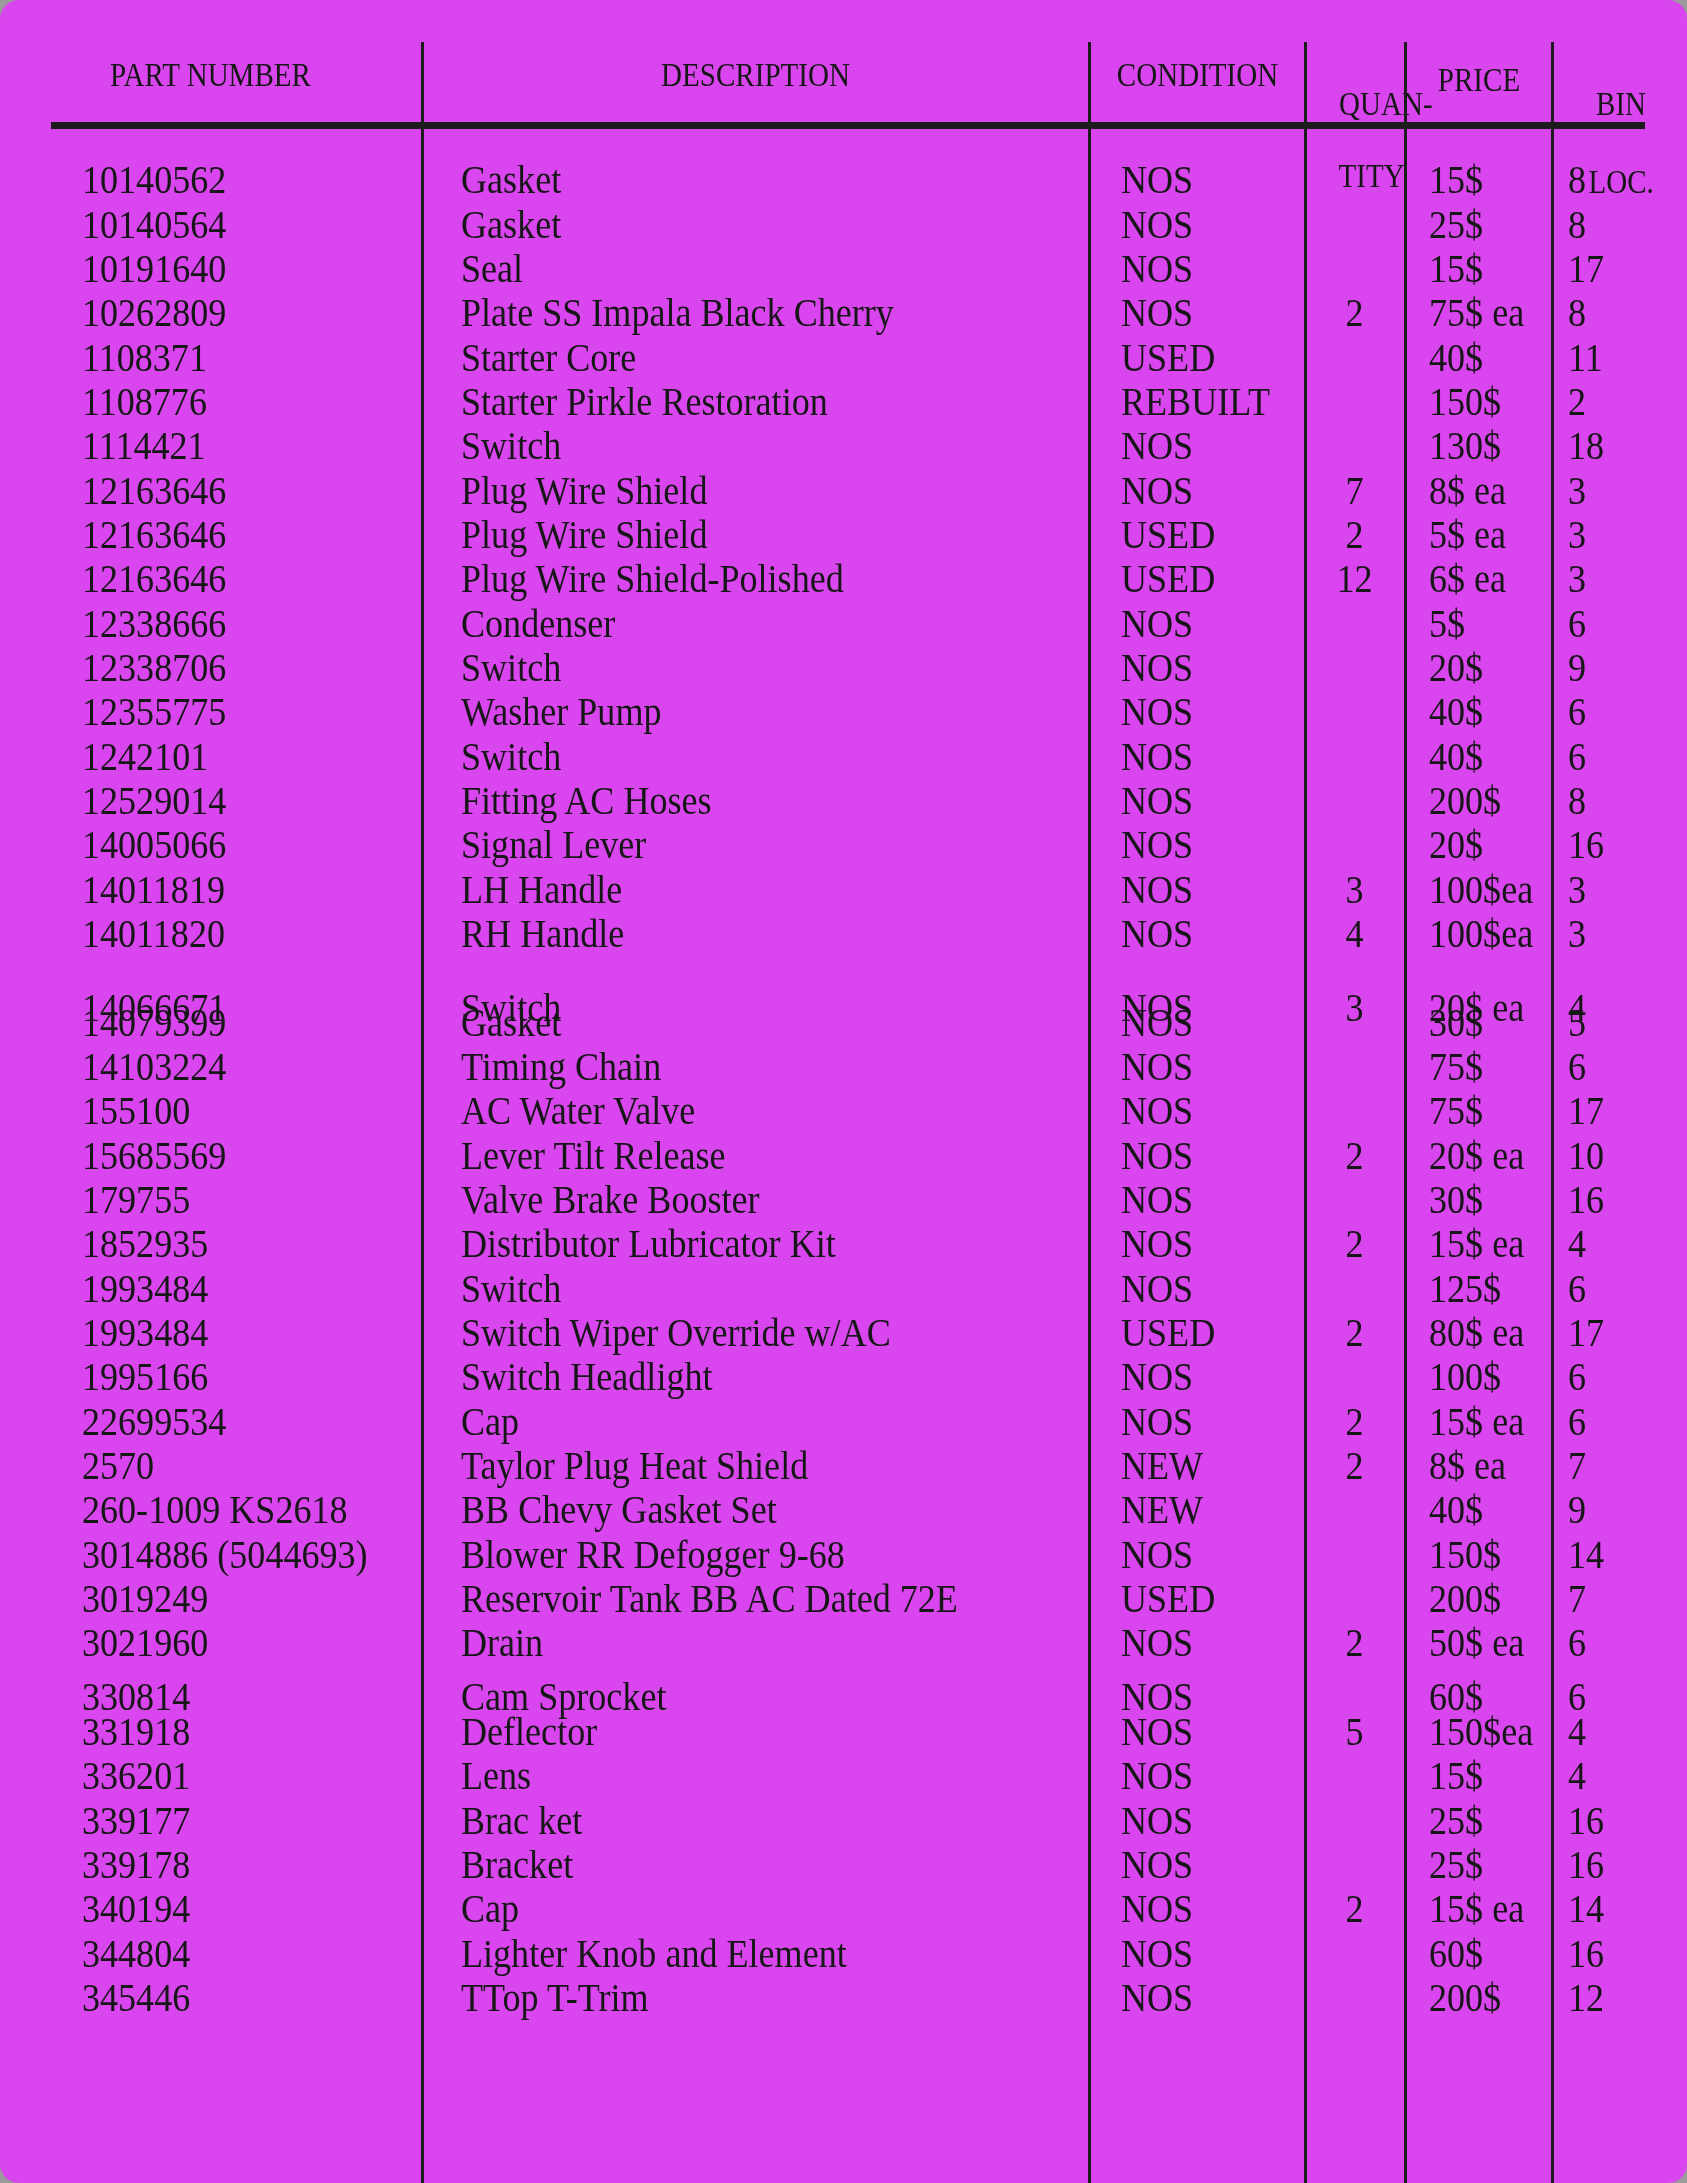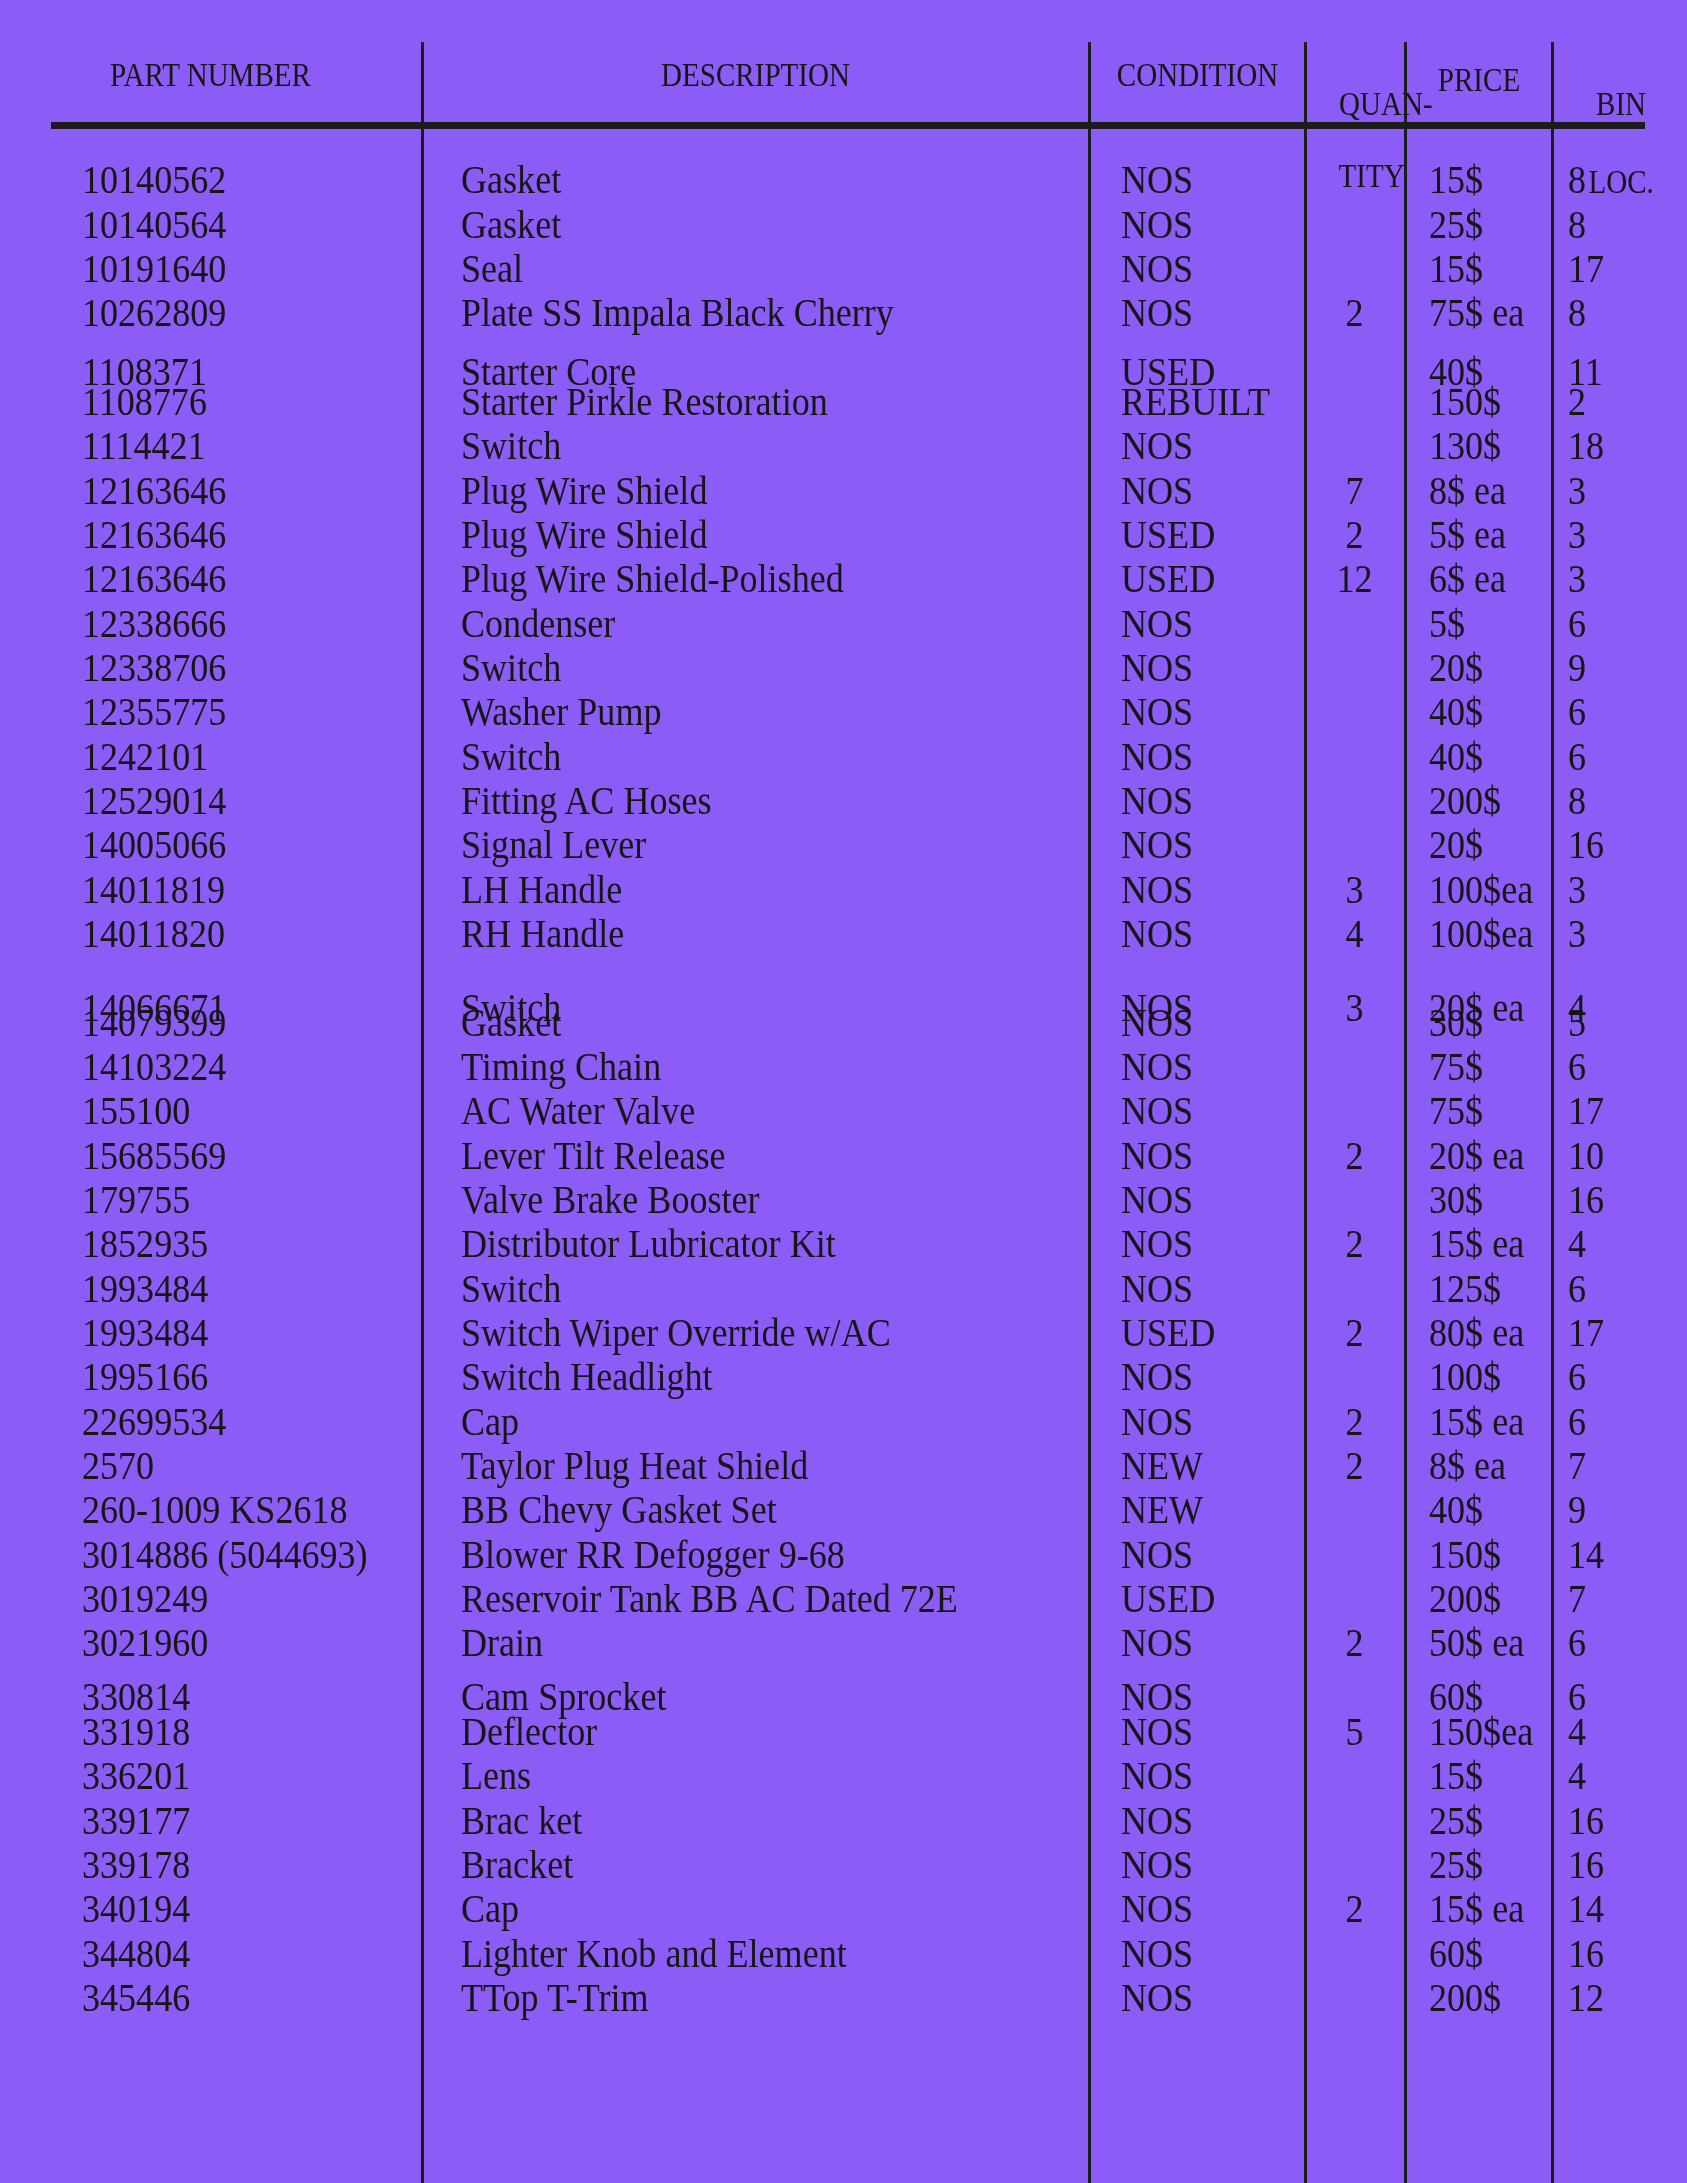--- a/index.html
+++ b/index.html
@@ -1,22 +1,23 @@
 <!DOCTYPE html>
 <html style="font-size:10.6px"><head>
 <meta charset="utf-8">
 <style>
   html,body{margin:0;padding:0;background:#9a9a9a;}
   .page{
     position:relative;
     width:1687px;height:2183px;
-    background:#8b5cf6;
+    background:#d946ef;
     overflow:hidden;
     font-family:"Liberation Serif", serif;
     color:#161616;
+    border-radius:19px;
   }
   
   .vline{position:absolute;top:42px;height:2142px;width:3.3px;background:#1c1c1c;}
   #v1{left:421px;} #v2{left:1088px;} #v3{left:1304px;} #v4{left:1404px;} #v5{left:1551px;}
   .hline{position:absolute;left:51px;top:122px;width:1594px;height:7.3px;background:#1c1c1c;}
   
   .hdr{
     position:absolute;
     font-size:33px;line-height:34px;
     text-align:center;
@@ -97,21 +98,21 @@
         <span class="cell bin">17</span>
       </div>
       <div class="row" style="top: 290px;">
         <span class="cell part">10262809</span>
         <span class="cell desc">Plate SS Impala Black Cherry</span>
         <span class="cell cond">NOS</span>
         <span class="cell qty">2</span>
         <span class="cell price">75$ ea</span>
         <span class="cell bin">8</span>
       </div>
-      <div class="row" style="top: 349px;">
+      <div class="row" style="top: 335px;">
         <span class="cell part">1108371</span>
         <span class="cell desc">Starter Core</span>
         <span class="cell cond">USED</span>
         <span class="cell price">40$</span>
         <span class="cell bin">11</span>
       </div>
       <div class="row" style="top: 379px;">
         <span class="cell part">1108776</span>
         <span class="cell desc">Starter Pirkle Restoration</span>
         <span class="cell cond">REBUILT</span>

